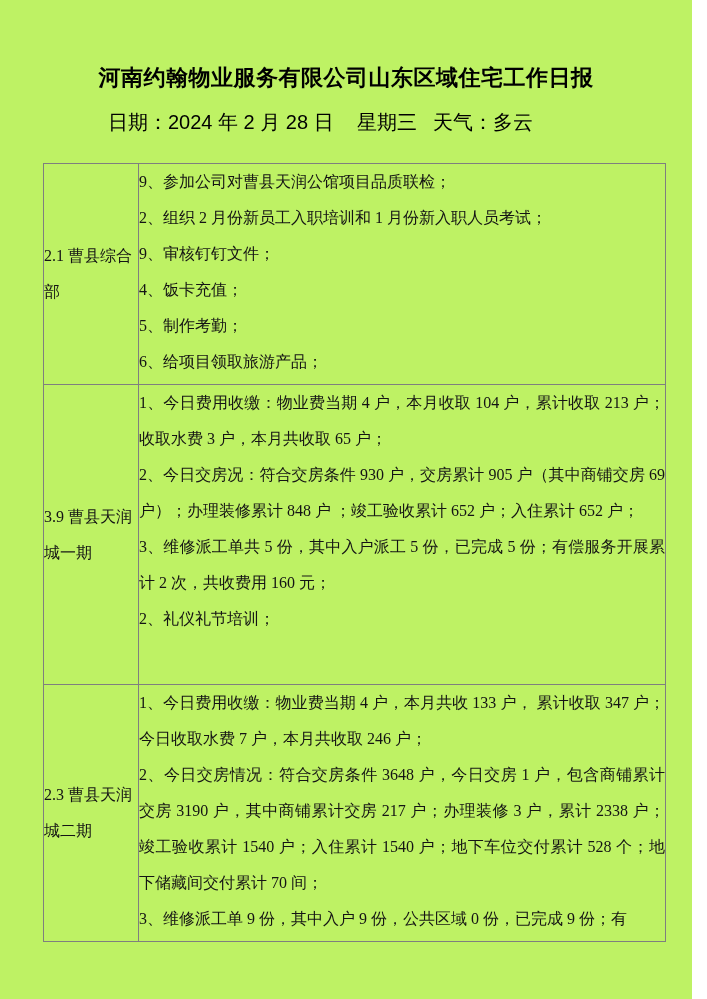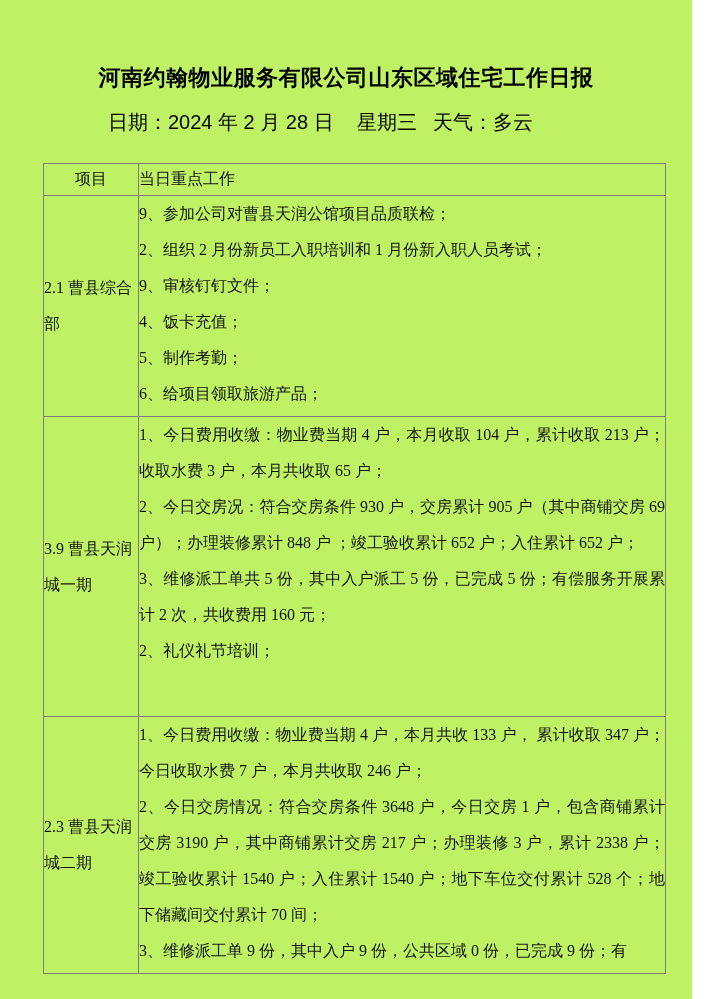--- a/index.html
+++ b/index.html
@@ -91,24 +91,20 @@
   <div class="date-line">
     <span class="date-field"><span>日期：</span><span>2024 年 2 月 28 日</span></span><span class="weekday">星期三</span><span class="weather-field"><span>天气：</span><span>多云</span></span>
   </div>
 
   <table class="report">
     <colgroup>
       <col class="c-project">
       <col class="c-work">
     </colgroup>
     <tbody>
-      <tr class="row-head">
-        <th class="h-project">项目</th>
-        <th class="h-work">当日重点工作</th>
-      </tr>
 
       <tr class="row-1">
         <td class="cell-project">2.1 曹县综合部</td>
         <td class="cell-work">
           <p>9、参加公司对曹县天润公馆项目品质联检；</p>
           <p>2、组织 2 月份新员工入职培训和 1 月份新入职人员考试；</p>
           <p>9、审核钉钉文件；</p>
           <p>4、饭卡充值；</p>
           <p>5、制作考勤；</p>
           <p>6、给项目领取旅游产品；</p>

